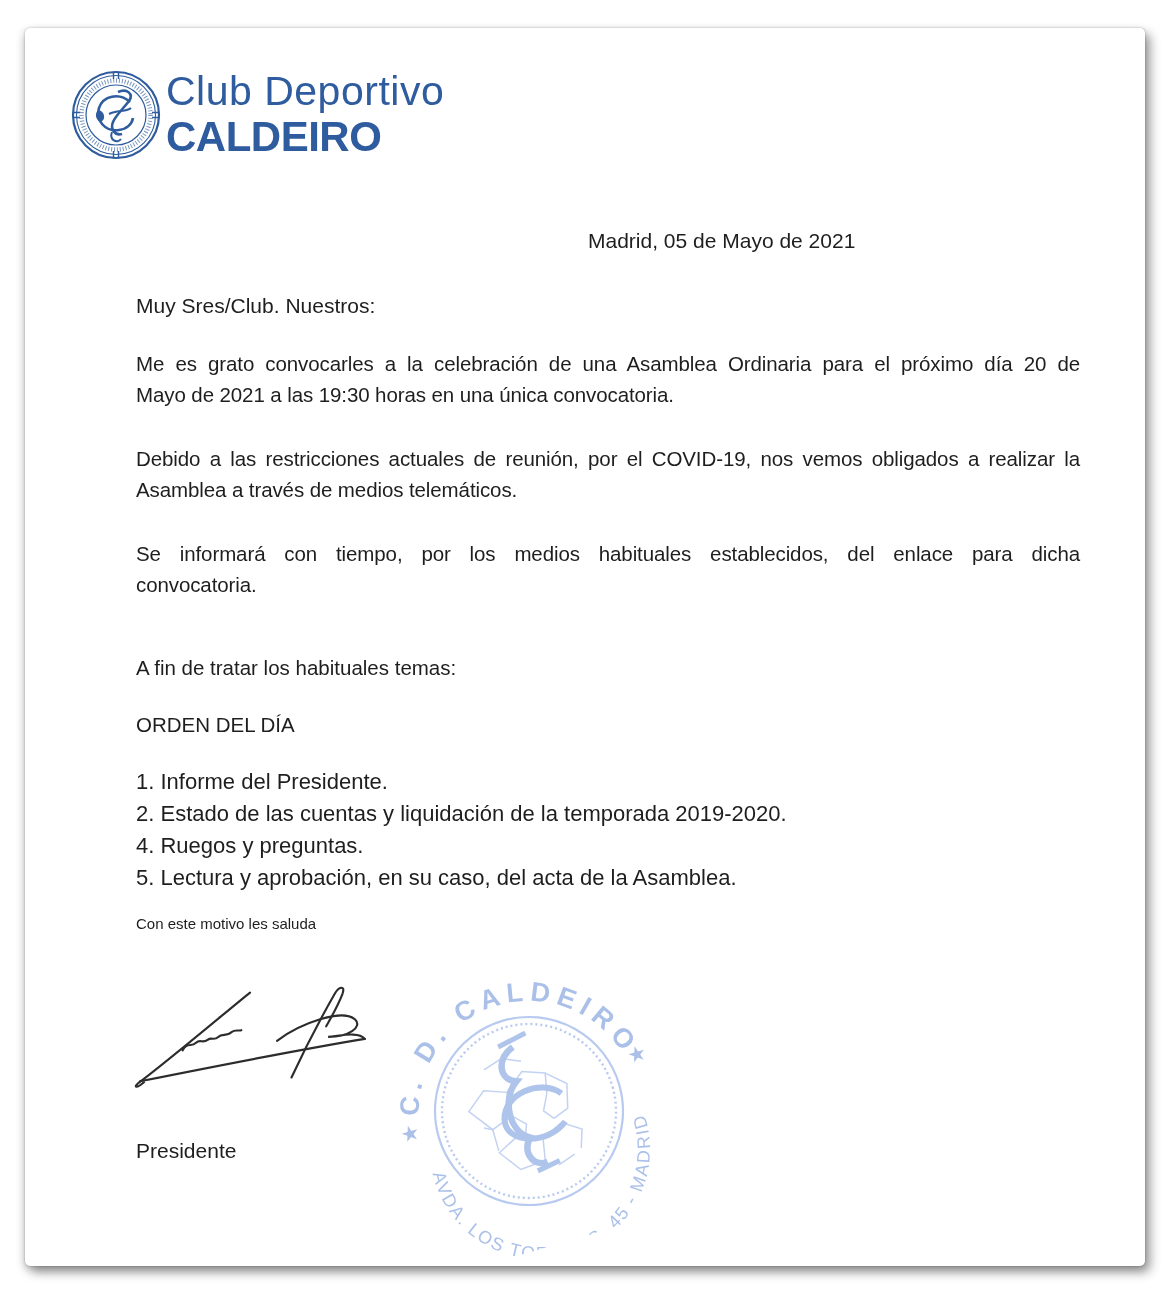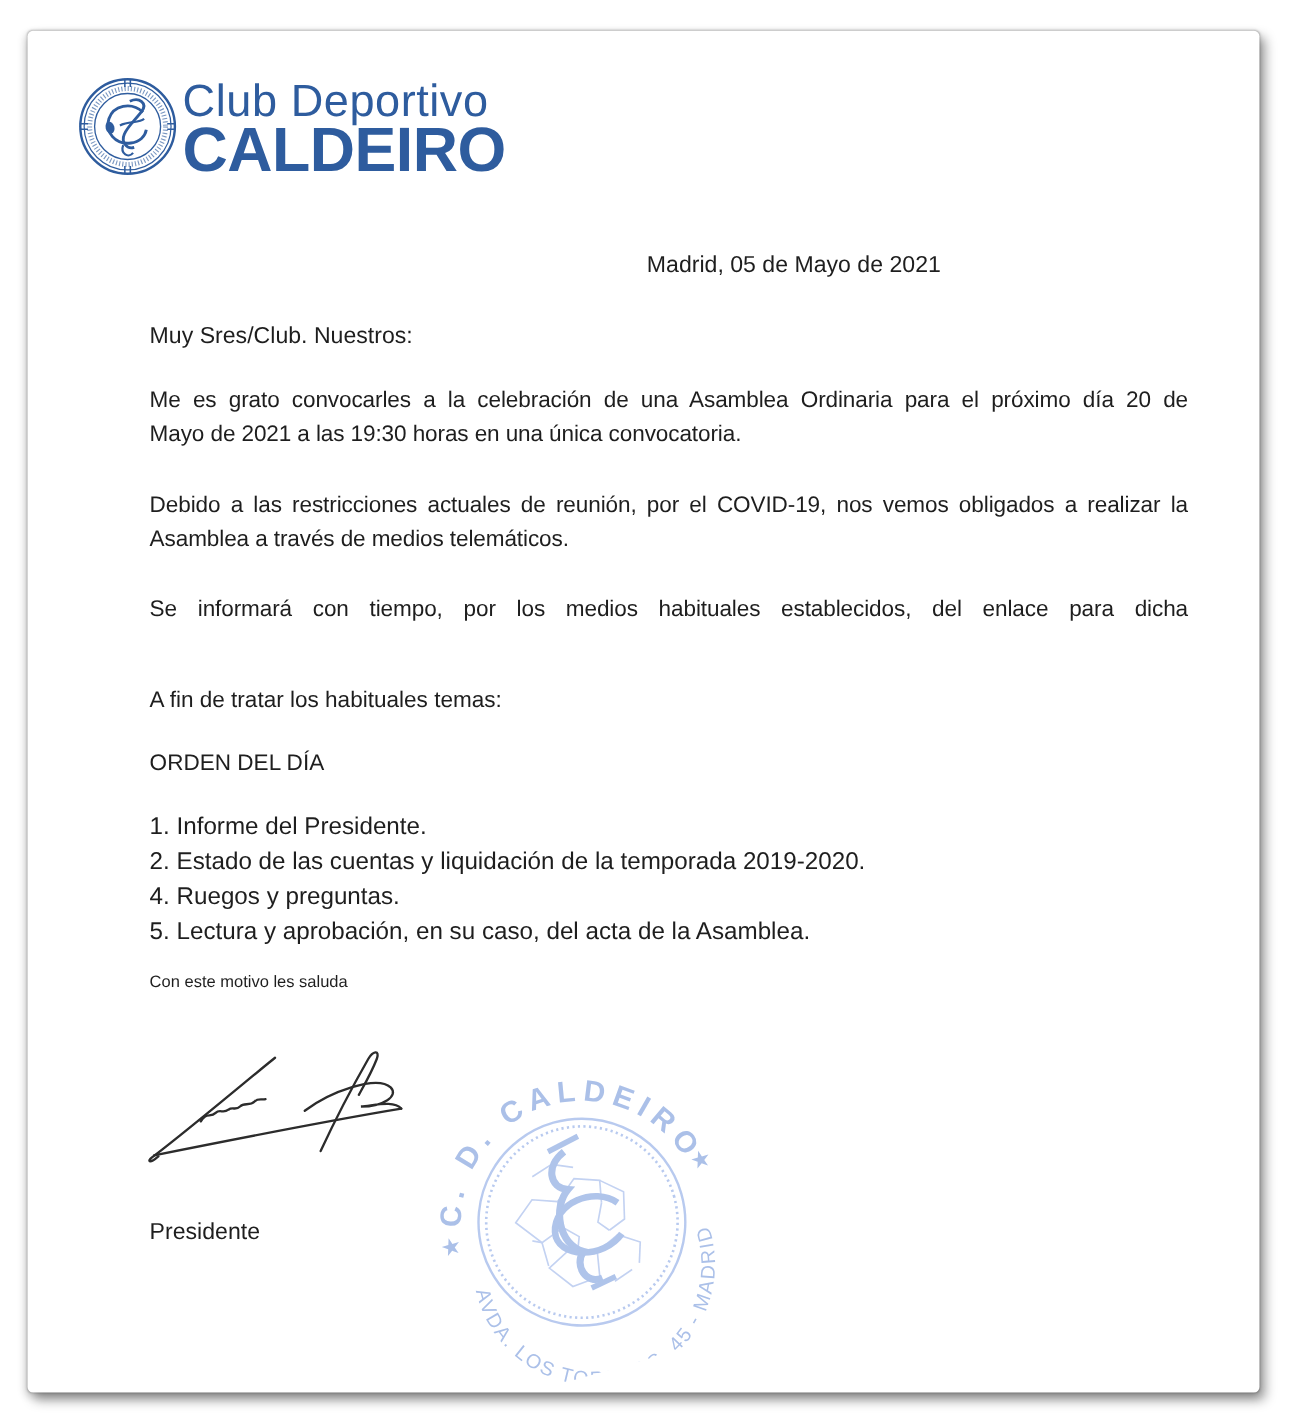--- a/index.html
+++ b/index.html
@@ -17,21 +17,21 @@
     width: 1120px; height: 1238px;
     background: #ffffff;
     border-radius: 5px;
     box-shadow: 0 0 2px rgba(0,0,0,.28), 5px 6px 11px rgba(0,0,0,.40), -2px 3px 8px rgba(0,0,0,.16);
   }
   
   .logo { display: flex; align-items: flex-start; gap: 5px; padding: 42px 0 0 46px; height: 134px; }
   .crest-svg { width: 90px; height: 90px; flex: 0 0 auto; }
   .logo-text { display: flex; flex-direction: column; color: #2e5c9e; padding-top: 1px; }
   .logo-line1 { font-size: 41px; line-height: 40px; letter-spacing: .5px; font-weight: 400; }
-  .logo-line2 { font-size: 57px; line-height: 51px; font-weight: 700; letter-spacing: -.5px; }
+  .logo-line2 { font-size: 42px; line-height: 51px; font-weight: 700; letter-spacing: -.5px; }
   
   .content { padding: 0 65px 0 111px; color: #1e1e1e; }
   .date-line { margin-top: 66px; font-size: 21px; line-height: 26px; padding-left: 452px; }
   .salutation { margin-top: 39px; font-size: 21px; line-height: 26px; }
   p.para { margin: 33px 0 0; font-size: 20.5px; line-height: 31px; letter-spacing: -.1px; }
   p.para.first { margin-top: 29px; }
   .jl { display: block; text-align: justify; text-align-last: justify; }
   .ll { display: block; }
   .agenda-intro { margin-top: 52px; font-size: 20.5px; line-height: 31px; }
   .agenda-title { margin-top: 26px; font-size: 20.5px; line-height: 31px; }
@@ -85,20 +85,21 @@
     <p class="para first">
       <span class="jl">Me es grato convocarles a la celebración de una Asamblea Ordinaria para el próximo día 20 de</span>
       <span class="ll">Mayo de 2021 a las 19:30 horas en una única convocatoria.</span>
     </p>
     <p class="para">
       <span class="jl">Debido a las restricciones actuales de reunión, por el COVID-19, nos vemos obligados a realizar la</span>
       <span class="ll">Asamblea a través de medios telemáticos.</span>
     </p>
     <p class="para">
       <span class="jl">Se informará con tiempo, por los medios habituales establecidos, del enlace para dicha</span>
+      <span class="ll">convocatoria.</span>
     </p>
 
     <div class="agenda-intro">A fin de tratar los habituales temas:</div>
     <div class="agenda-title">ORDEN DEL DÍA</div>
 
     <div class="agenda">
       <div>1. Informe del Presidente.</div>
       <div>2. Estado de las cuentas y liquidación de la temporada 2019-2020.</div>
       <div>4. Ruegos y preguntas.</div>
       <div>5. Lectura y aprobación, en su caso, del acta de la Asamblea.</div>

